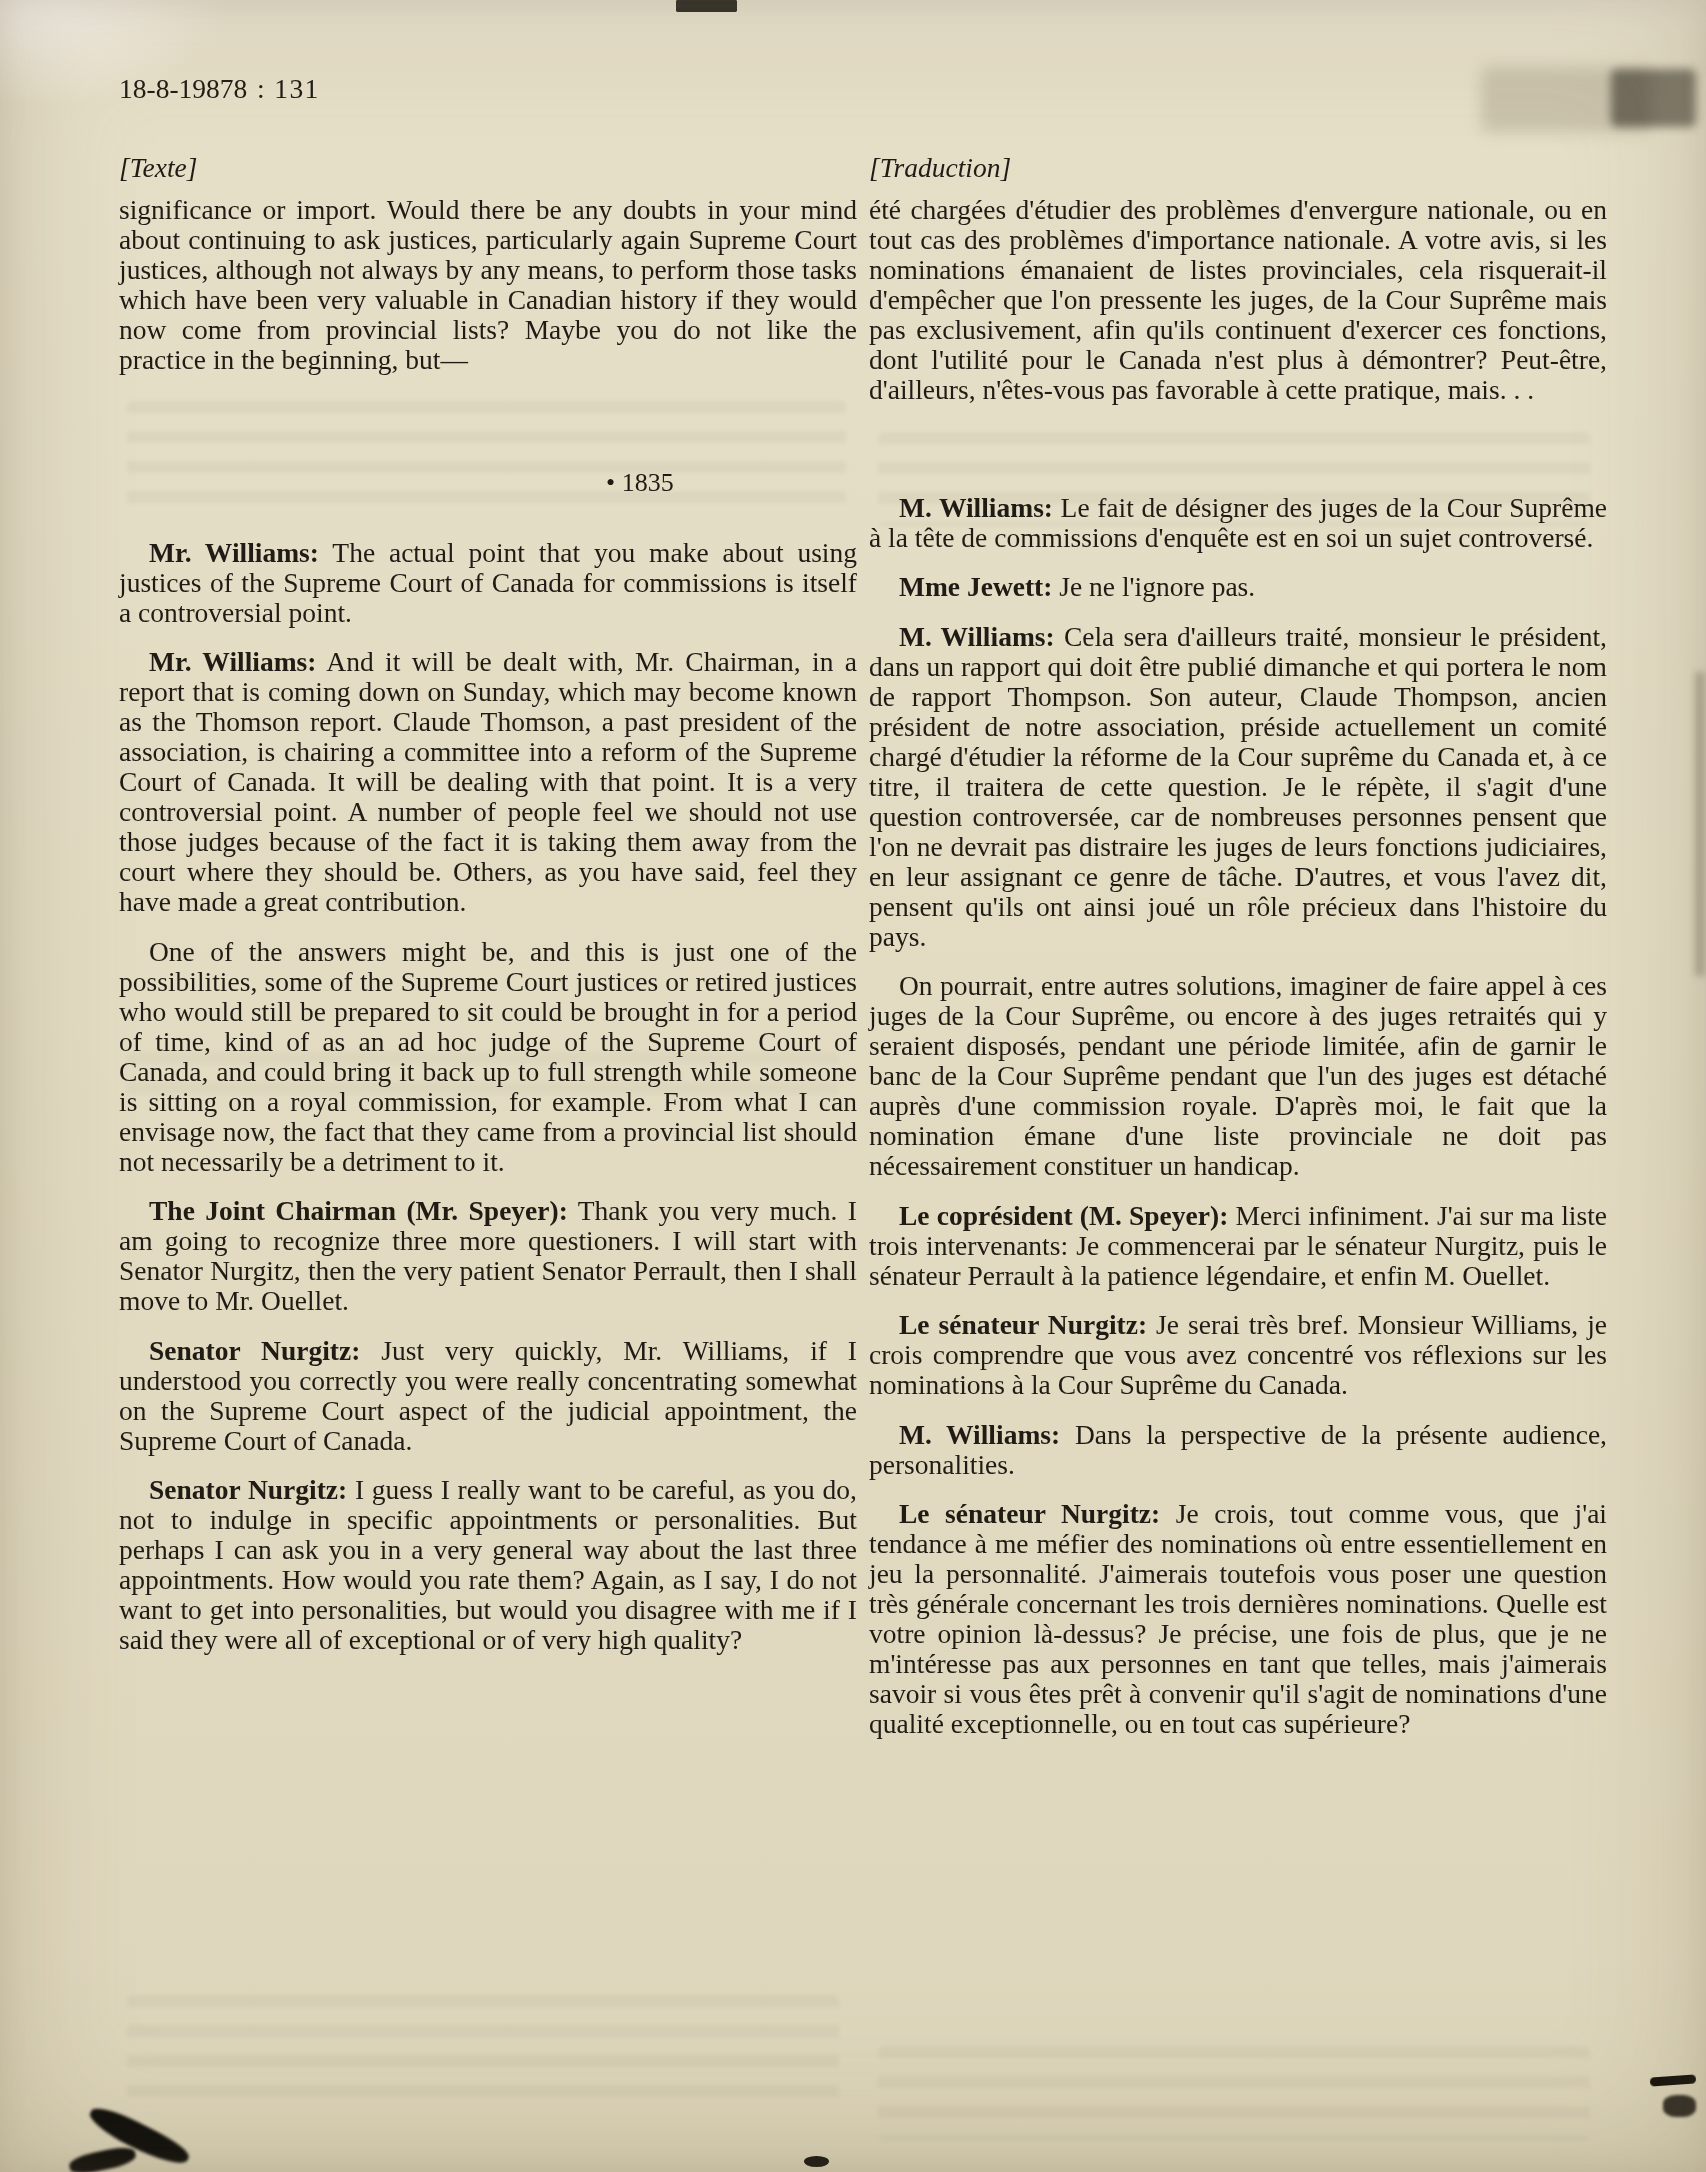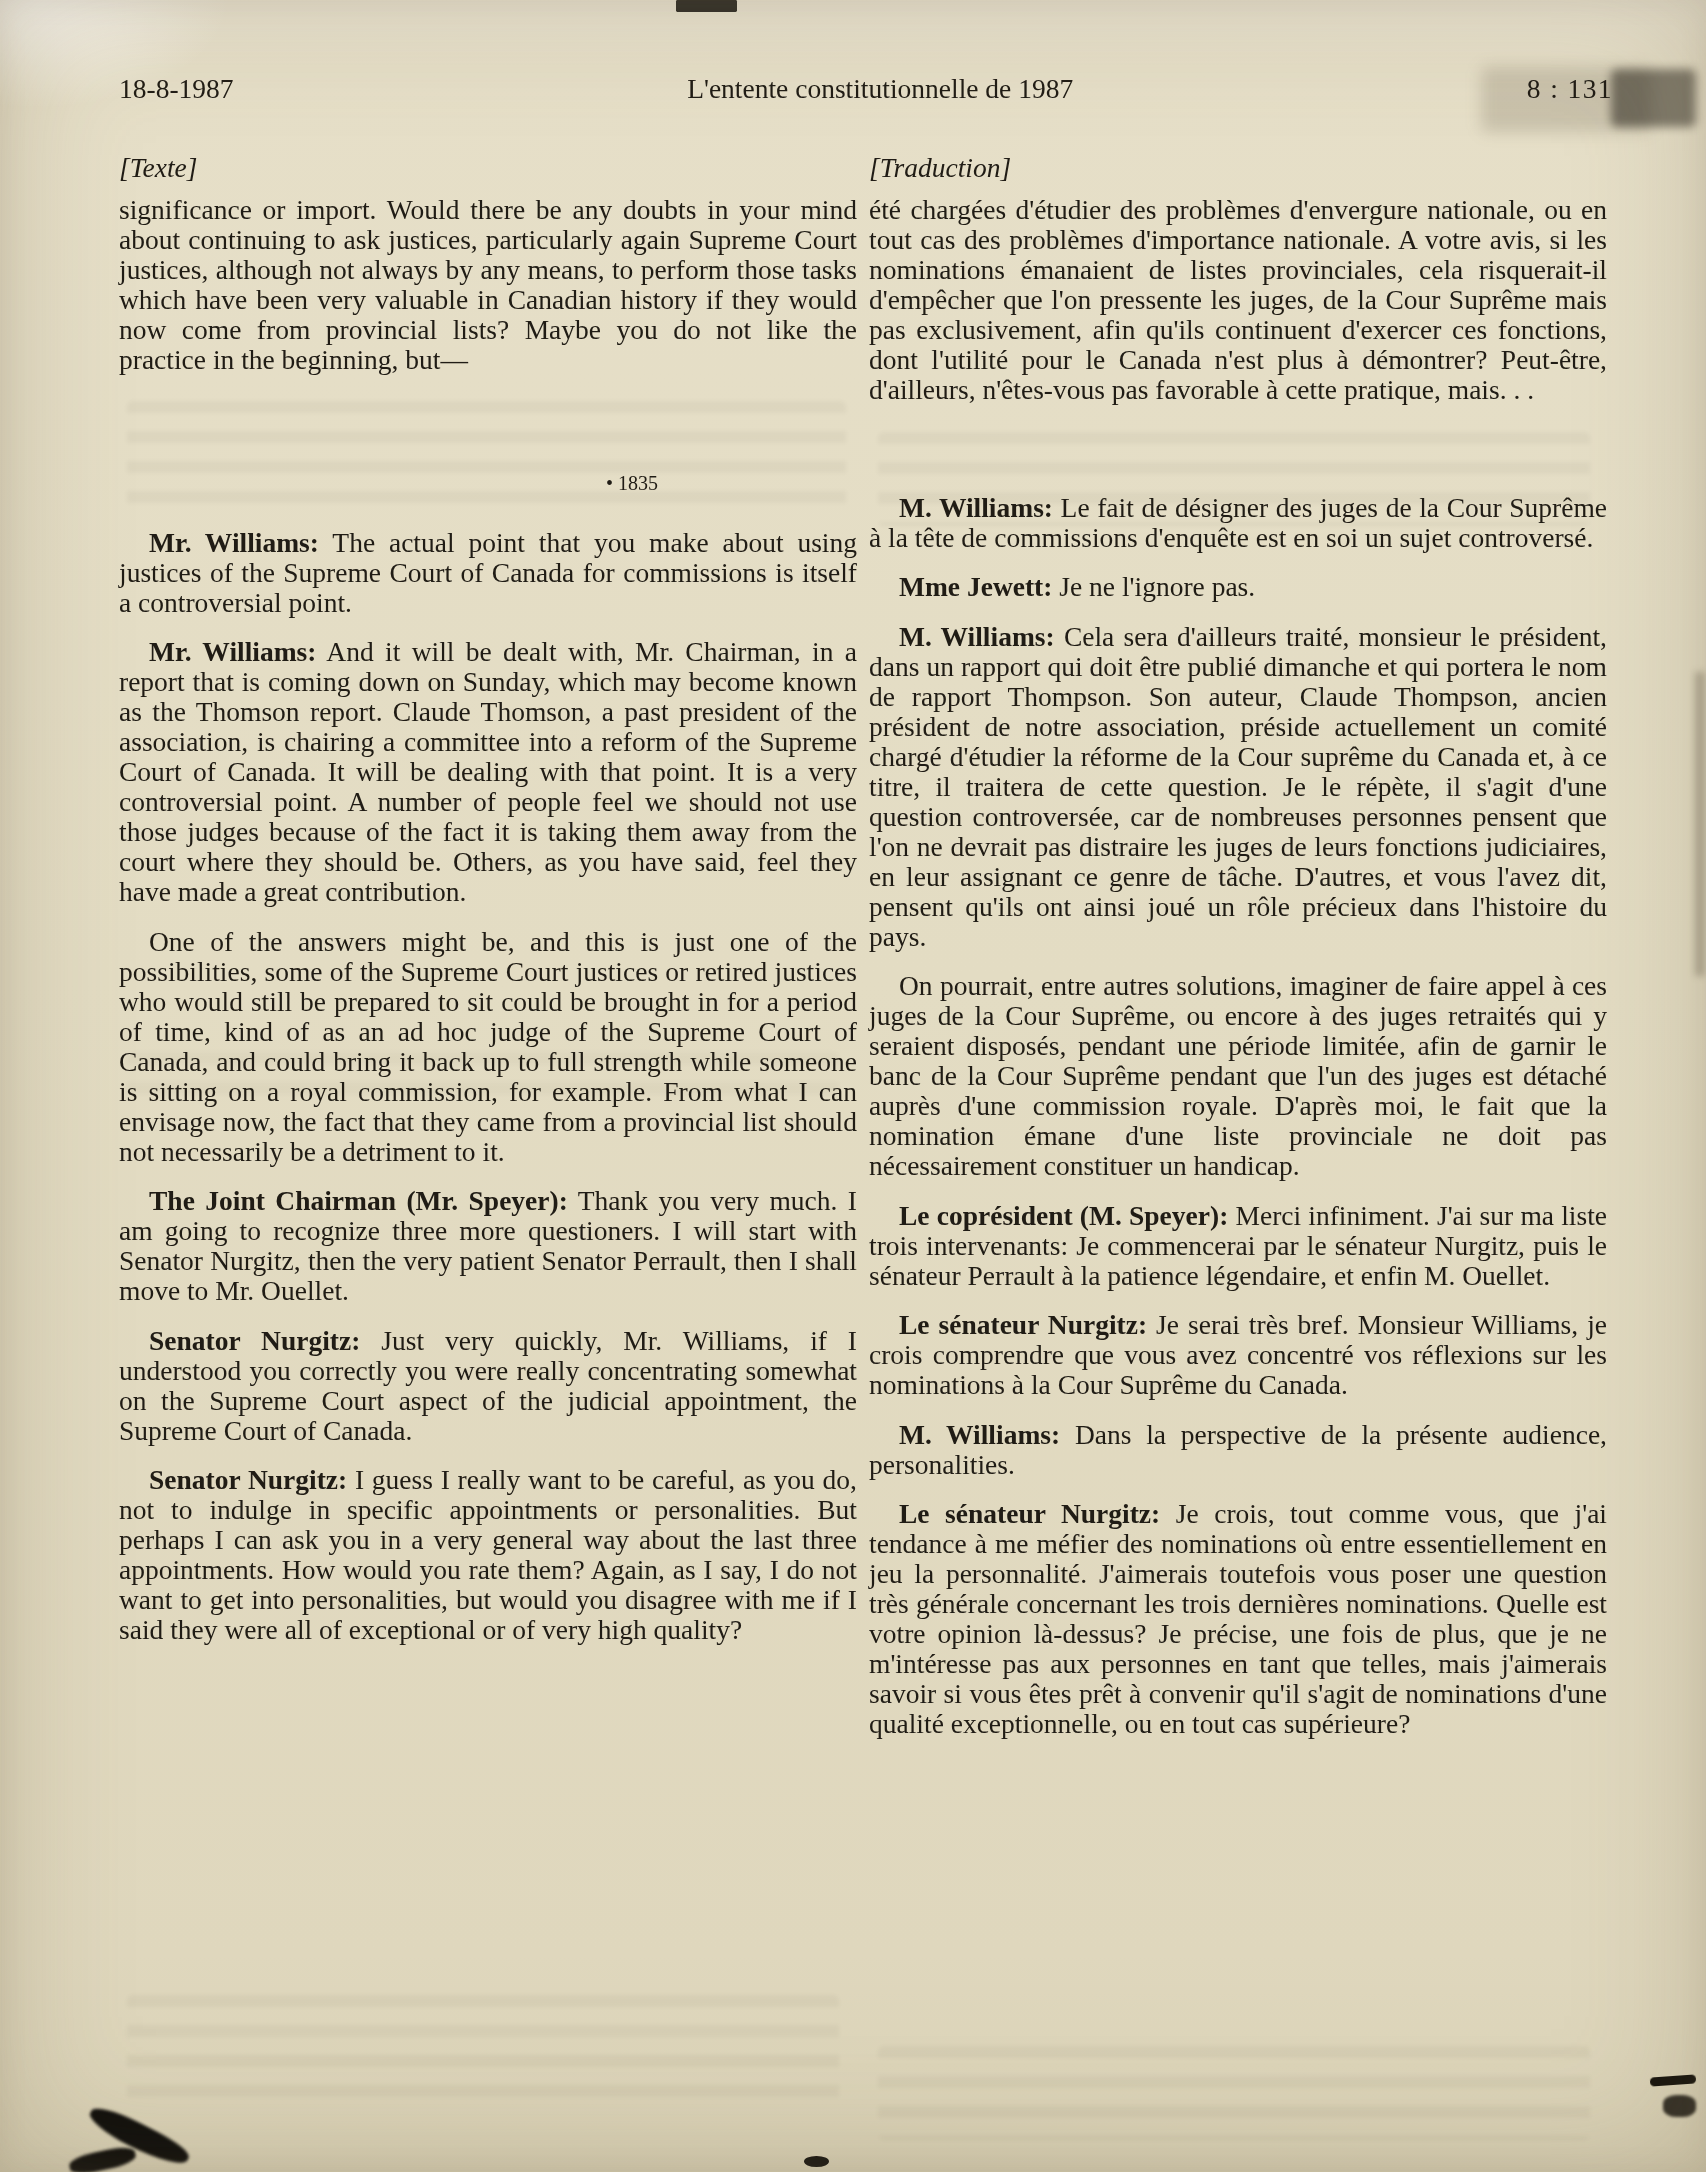--- a/index.html
+++ b/index.html
@@ -30,21 +30,21 @@
   .header-pagenum { flex:0 0 auto; letter-spacing:1.4px; }
   .columns {
     position:absolute; top:153px; left:119px; right:100px;
     display:flex; gap:12px;
   }
   .column { flex:1 1 0; font-size:27.5px; line-height:30px; text-align:justify; }
   .col-label { font-style:italic; margin-bottom:11.6px; text-align:left; }
   .para { margin-bottom:19.5px; }
   .indent { text-indent:30px;font-family:Liberation Serif, serif; }
   .speaker { font-weight:bold; }
-  .timestamp { margin:93px 0 30px; padding-left:66%; white-space:nowrap; font-size:20px; }
+  .timestamp { margin:93px 0 40px; padding-left:66%; white-space:nowrap; font-size:26px; }
   .gap-top { margin-top:88px; }
 
   
   .artifact { position:absolute; pointer-events:none; }
   .bleed {
     background:repeating-linear-gradient(180deg, rgba(45,38,25,.55) 0 11.6px, rgba(45,38,25,0) 11.6px 30px);
     filter:blur(2.2px); opacity:.08; border-radius:5.8px;
   }
   .bleed-1 { left:127px; top:401px;  width:719px; height:108px; }
   .bleed-2 { left:878px; top:432px; width:712px; height:94px; }
@@ -69,21 +69,20 @@
   <div class="artifact corner-light"></div>
   <div class="artifact bleed bleed-1"></div>
   <div class="artifact bleed bleed-2"></div>
   <div class="artifact bleed bleed-3"></div>
   <div class="artifact bleed bleed-4"></div>
   <div class="artifact bleed bleed-5"></div>
   <div class="artifact shadow-pagenum"></div>
 
   <header class="header">
     <span class="header-date">18-8-1987</span>
-    <span class="header-title">L'entente constitutionnelle de 1987</span>
     <span class="header-pagenum">8 : 131</span>
   </header>
 
   <div class="columns">
 
     <div class="column">
       <div class="col-label">[Texte]</div>
 
       <p class="para"><span class="ptext">significance or import. Would there be any doubts in your mind about continuing to ask justices, particularly again Supreme Court justices, although not always by any means, to perform those tasks which have been very valuable in Canadian history if they would now come from provincial lists? Maybe you do not like the practice in the beginning, but—</span></p>
 

